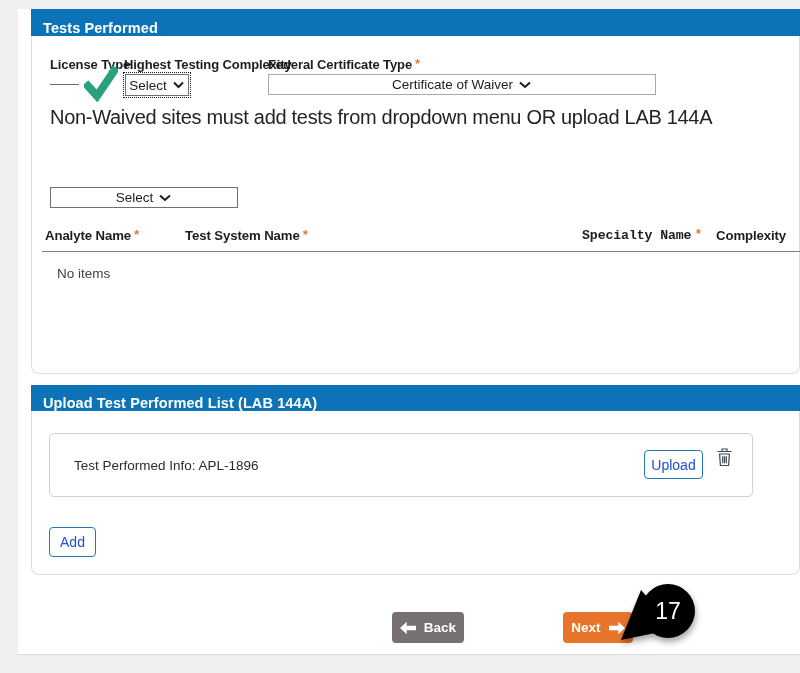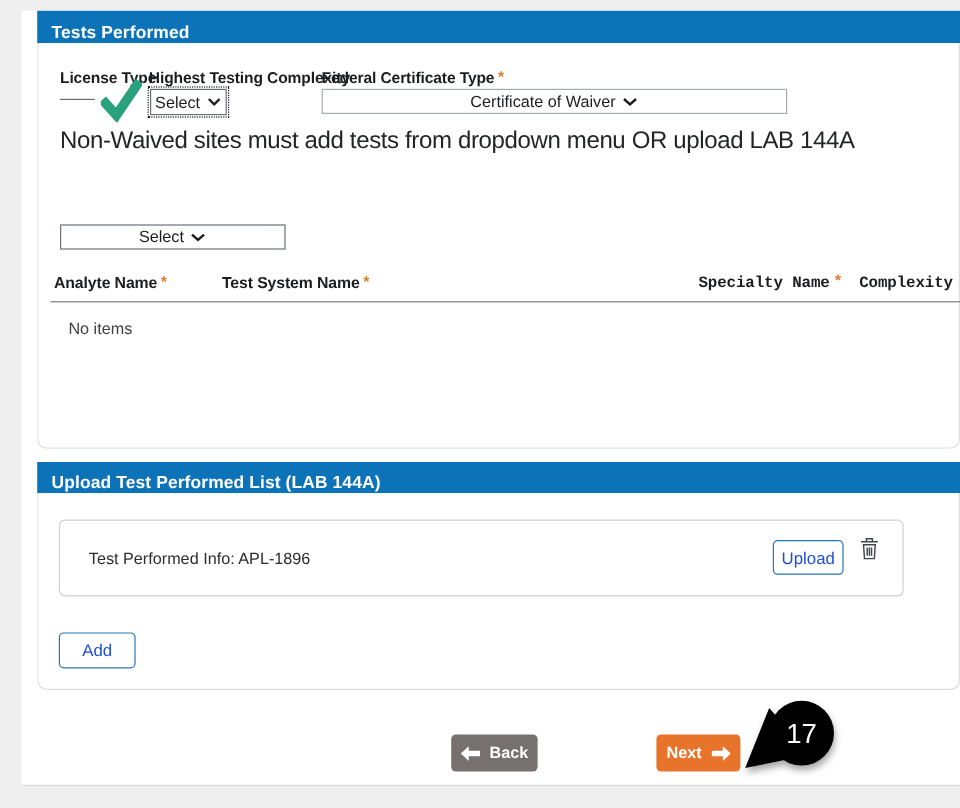--- a/index.html
+++ b/index.html
@@ -56,26 +56,26 @@
     position:absolute; left:49px; top:433px; width:704px; height:64px;
     background:#fff; border:1px solid #cfd0d2; border-radius:5px;
   }
   .upload-info { position:absolute; left:24px; top:24px; font-size:13.5px; color:#2b2c2e; white-space:nowrap; }
   .btn-outline {
     background:#fff; border:1px solid #2476bb; color:#1d4ed8;
     border-radius:4px; font-family:inherit; font-size:14px; cursor:pointer;
   }
   .upload-btn { position:absolute; left:594px; top:16px; width:59px; height:29px; }
   .trash-btn { position:absolute; left:663px; top:12px; width:22px; height:24px; background:none; border:none; cursor:pointer; }
-  .add-btn { position:absolute; left:49px; top:527px; width:64px; height:30px; }
+  .add-btn { position:absolute; left:49px; top:527px; width:47px; height:30px; }
 
   .btn-back, .btn-next {
     position:absolute; top:612px; height:31px; border:none; border-radius:4px;
     color:#fff; font-family:inherit; font-size:13.5px; font-weight:600;
-    display:flex; align-items:center; justify-content:center; gap:8px; cursor:pointer;
+    display:flex; align-items:center; justify-content:center; gap:8px; cursor:pointer;margin-left:16px;
   }
   .btn-back { left:376px; width:72px; background:#767070; }
   .btn-next { left:547px; width:70px; background:#e8742c; }
 
   .callout { position:absolute; left:617px; top:583px; width:84px; height:62px; filter:drop-shadow(1px 4px 3px rgba(0,0,0,.35)); }
   .callout text { font-family:"Liberation Sans", sans-serif; }
 </style>
 </head>
 <body>
 
@@ -129,21 +129,21 @@
 
   <div class="th" style="left:45px;">
     <span>Analyte Name</span><span class="req">*</span>
   </div>
   <div class="th" style="left:185px;">
     <span>Test System Name</span><span class="req">*</span>
   </div>
   <div class="th" style="left:582px;font-family:Liberation Mono, monospace;">
     <span>Specialty Name</span><span class="req">*</span>
   </div>
-  <div class="th" style="left:716px;font-family:Liberation Mono, monospace;">
+  <div class="th" style="left:716px;">
     <span>Complexity</span>
   </div>
   <div class="table-rule"></div>
   <div class="no-items">No items</div>
 
   <div class="section-bar bar-2">
     <span>Upload Test Performed List (LAB 144A)</span>
   </div>
   <div class="panel-body body-2"></div>
 

